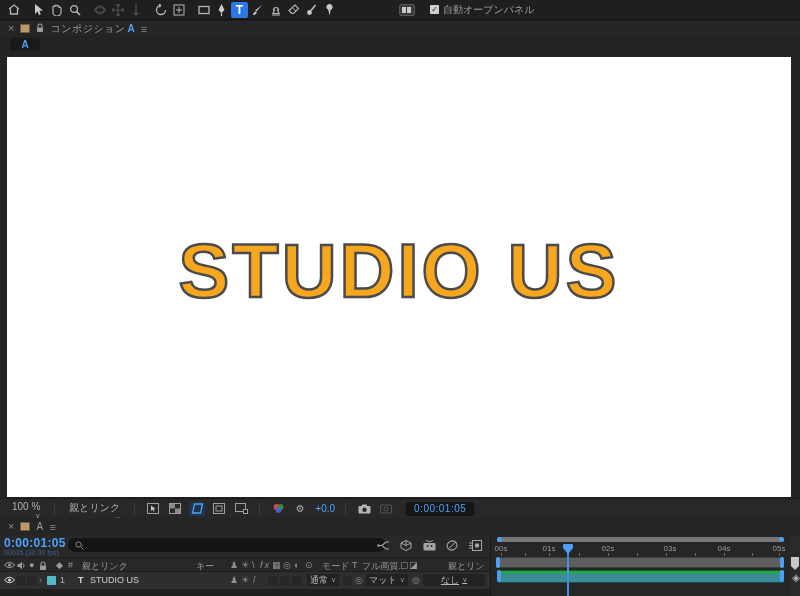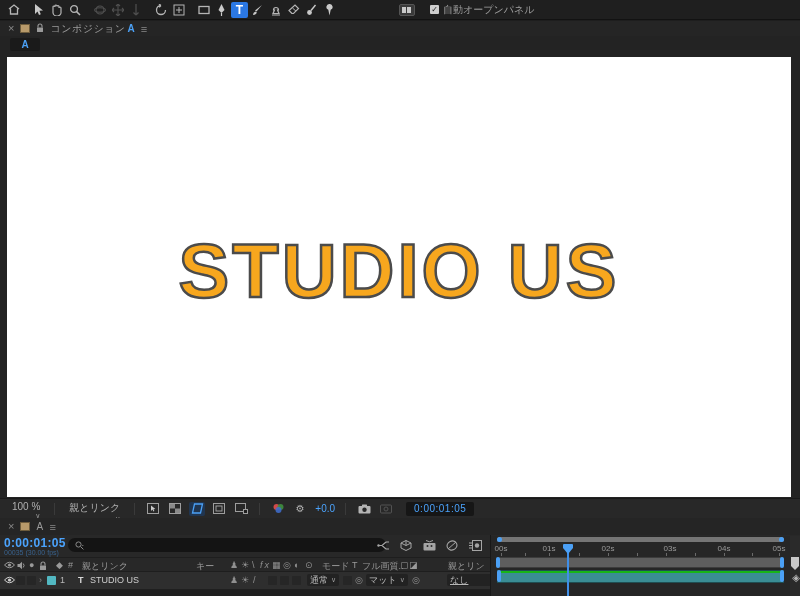--- a/index.html
+++ b/index.html
@@ -423,21 +423,21 @@
           <span style="position:static;">通常</span>
           <span class="chev" style="position:static;">∨</span>
         </div>
         <span class="dim-box" style="left:343px; top:4px;"></span>
         <span style="left:355px; color:#8f8f8f;">◎</span>
         <div class="dd-mini" style="left:366px;">
           <span style="position:static;">マット</span>
           <span class="chev" style="position:static;">∨</span>
         </div>
         <span style="left:412px; color:#8f8f8f;">◎</span>
-        <div class="dd-mini" style="left:447px; width:62px; justify-content:space-between;text-decoration:underline;">
+        <div class="dd-mini" style="left:423px; width:62px; justify-content:center;text-decoration:underline;">
           <span style="position:static;">なし</span>
           <span class="chev" style="position:static;">∨</span>
         </div>
       </div>
       <div class="tl-bottom-strip"></div>
     </div>
 
     <div class="vsep"></div>
 
     <div class="tl-right">

